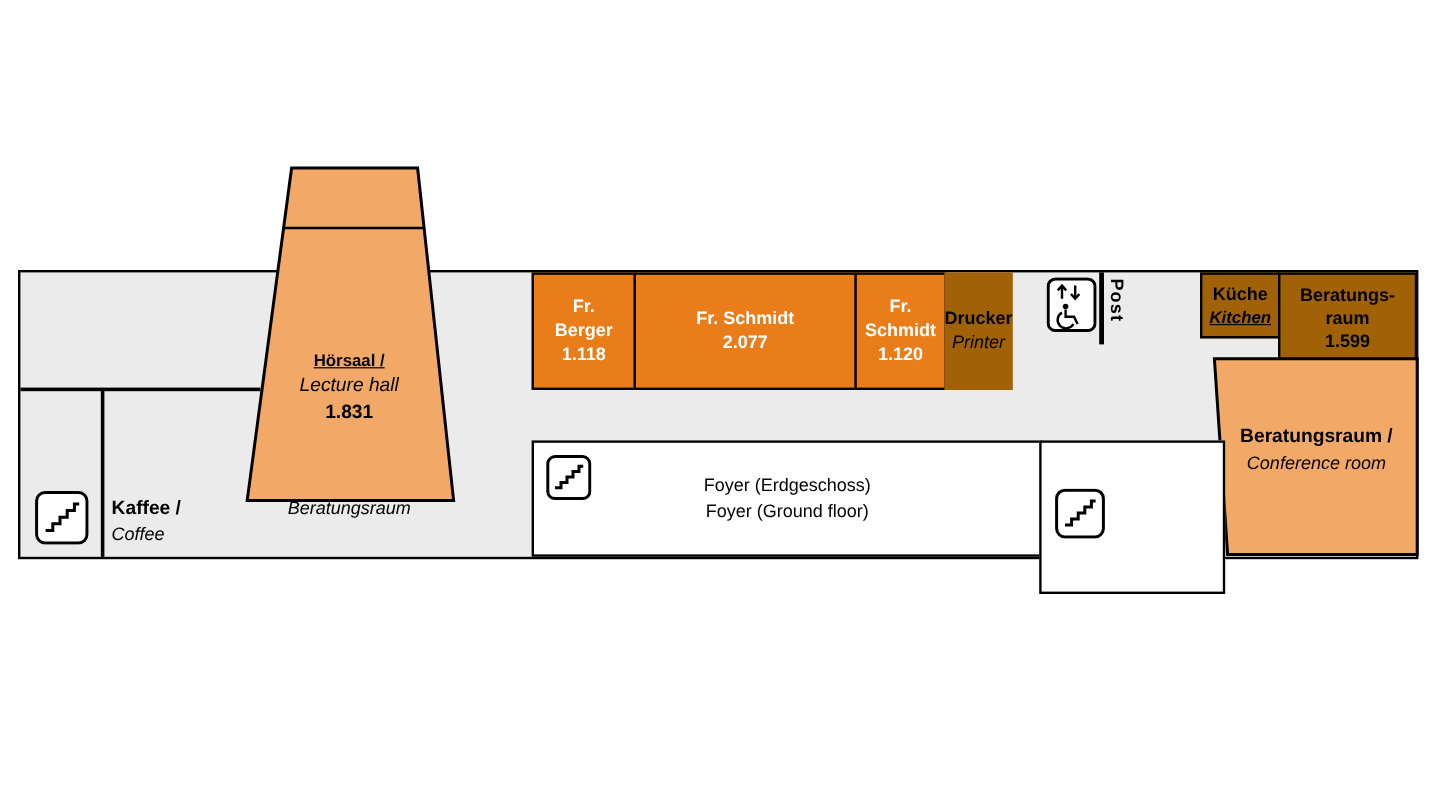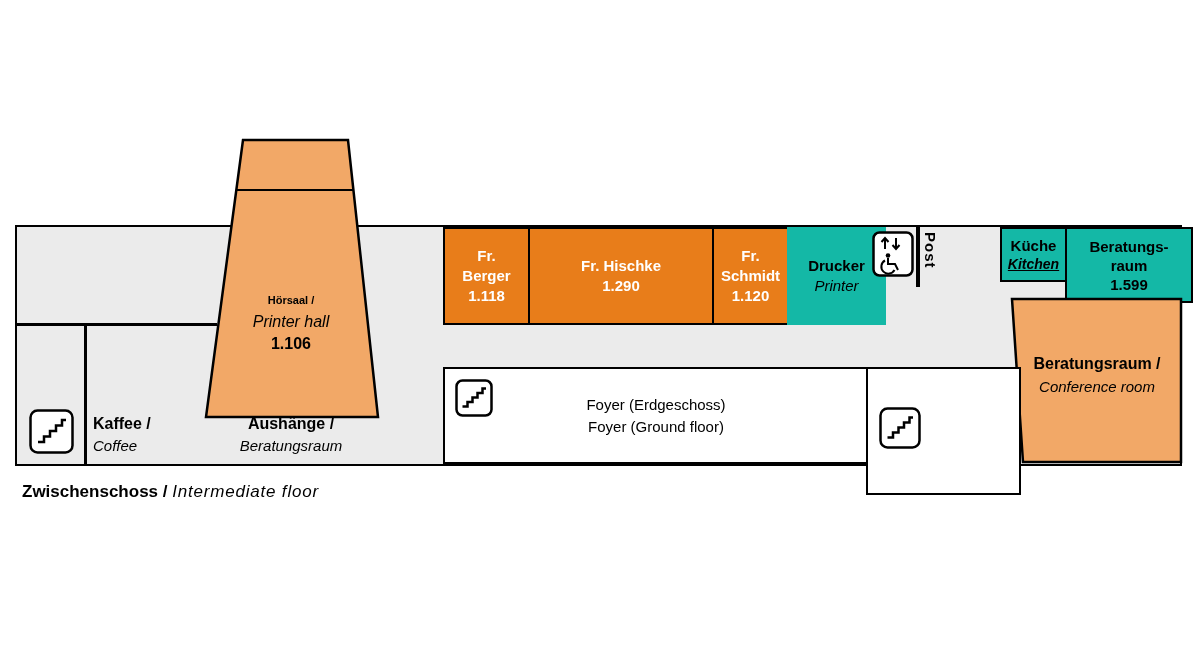--- a/index.html
+++ b/index.html
@@ -6,21 +6,21 @@
   html,body { background:#fff; font-family:"Liberation Sans", sans-serif; }
   .plan { position:relative; width:1200px; height:667px; background:#fff; overflow:hidden; }
   .abs { position:absolute; }
   .b { font-weight:bold; }
   .i { font-style:italic; }
   .blk { display:block; }
   .corridor { background:#ebebeb; border:2px solid #000; }
   .wall { background:#000; }
   .room { border:2px solid #000; display:flex; flex-direction:column; align-items:center; justify-content:center; text-align:center; font-size:15px; line-height:20px; }
   .dark { background:#e87d1a; color:#fff; font-weight:bold; }
-  .light { background:#14b8a6; color:#000; }
+  .light { background:#a16207; color:#000; }
   .noborder { border:none; }
   .whitebox { background:#fff; border:2px solid #000; }
   .txt { text-align:center; color:#000; }
   .vtext { writing-mode:vertical-rl; font-weight:bold; font-size:15px; color:#000; letter-spacing:1px; }
   .caption { font-size:17px; color:#000; }
   .caption .i { letter-spacing:0.8px; }
   svg { display:block; }
 </style>
 </head>
 <body>
@@ -40,46 +40,45 @@
   <div class="abs" style="left:93px; top:413px; line-height:22px; font-size:16px; color:#000;">
     <span class="blk b">Kaffee /</span>
     <span class="blk i" style="font-size:15px;font-style:italic;">Coffee</span>
   </div>
 
   <svg class="abs" style="left:200px; top:137px;" width="186" height="284" viewBox="0 0 186 284">
     <polygon points="43,3 148,3 178,280 6,280" fill="#f2a867" stroke="#000" stroke-width="2.5"></polygon>
     <line x1="36.3" y1="53" x2="153.4" y2="53" stroke="#000" stroke-width="2"></line>
   </svg>
   <div class="abs txt" style="left:215px; top:289px; width:152px; line-height:22px; font-size:16px;">
-    <span class="blk b" style="font-size:11px;">Hörsaal /</span>
-    <span class="blk i">Printer hall</span>
-    <span class="blk b">1.106</span>
+    <span class="blk b" style="font-size:14px;text-decoration:underline;">Hörsaal /</span>
+    <span class="blk i">Lecture hall</span>
+    <span class="blk b">1.831</span>
   </div>
 
   <div class="abs txt" style="left:202px; top:413px; width:178px; line-height:22px; font-size:16px;">
-    <span class="blk b">Aushänge /</span>
     <span class="blk i" style="font-size:15px;">Beratungsraum</span>
   </div>
 
   <div class="abs room dark" style="left:443px; top:227px; width:87px; height:98px;">
     <span class="blk">Fr.</span>
     <span class="blk">Berger</span>
     <span class="blk">1.118</span>
   </div>
   <div class="abs room dark" style="left:528px; top:227px; width:186px; height:98px;">
-    <span class="blk">Fr. Hischke</span>
-    <span class="blk">1.290</span>
+    <span class="blk">Fr. Schmidt</span>
+    <span class="blk">2.077</span>
   </div>
   <div class="abs room dark" style="left:712px; top:227px; width:77px; height:98px;">
     <span class="blk">Fr.</span>
     <span class="blk">Schmidt</span>
     <span class="blk">1.120</span>
   </div>
 
-  <div class="abs room light noborder" style="left:787px; top:227px; width:99px; height:98px;">
+  <div class="abs room light noborder" style="left:787px; top:227px; width:57px; height:98px;">
     <span class="blk b">Drucker</span>
     <span class="blk i">Printer</span>
   </div>
 
   <svg class="abs" style="left:872px; top:231px;" width="42" height="46" viewBox="0 0 42 46">
     <rect x="1.5" y="1.5" width="39" height="43" rx="6" fill="#fff" stroke="#000" stroke-width="2.5"></rect>
     <line x1="13" y1="8" x2="13" y2="18" stroke="#000" stroke-width="2"></line>
     <path d="M9.5 11 L13 7 L16.5 11" fill="none" stroke="#000" stroke-width="2"></path>
     <line x1="24" y1="7" x2="24" y2="17" stroke="#000" stroke-width="2"></line>
     <path d="M20.5 14 L24 18 L27.5 14" fill="none" stroke="#000" stroke-width="2"></path>
@@ -89,21 +88,21 @@
   </svg>
 
   <div class="abs wall" style="left:916px; top:227px; width:4px; height:60px;"></div>
   <div class="abs vtext" style="left:922px; top:232px; height:60px;">Post</div>
 
   <div class="abs room light" style="left:1000px; top:227px; width:67px; height:55px; line-height:19px;">
     <span class="blk b">Küche</span>
     <span class="blk b i" style="font-size:14px;text-decoration:underline;">Kitchen</span>
   </div>
 
-  <div class="abs room light" style="left:1065px; top:227px; width:128px; height:76px; line-height:19px; font-weight:bold;">
+  <div class="abs room light" style="left:1065px; top:227px; width:116px; height:76px; line-height:19px; font-weight:bold;">
     <span class="blk">Beratungs-</span>
     <span class="blk">raum</span>
     <span class="blk">1.599</span>
   </div>
 
   <svg class="abs" style="left:1004px; top:296px;" width="181" height="171" viewBox="0 0 181 171">
     <polygon points="8,3 177,3 177,166 19,166" fill="#f2a867" stroke="#000" stroke-width="2.5"></polygon>
   </svg>
   <div class="abs txt" style="left:1018px; top:352px; width:158px; line-height:23px; font-size:15px;">
     <span class="blk b" style="font-size:16px;">Beratungsraum /</span>
@@ -119,18 +118,14 @@
     <span class="blk">Foyer (Erdgeschoss)</span>
     <span class="blk">Foyer (Ground floor)</span>
   </div>
 
   <div class="abs whitebox" style="left:866px; top:367px; width:155px; height:128px;"></div>
   <svg class="abs" style="left:879px; top:407px;" width="42" height="42" viewBox="0 0 42 42">
     <rect x="1.5" y="1.5" width="39" height="39" rx="7" fill="#fff" stroke="#000" stroke-width="2.5"></rect>
     <path d="M8.5 30.5 h5.5 v-5 h5.5 v-5 h5.5 v-5 h5.5 v-5 h3.5" fill="none" stroke="#000" stroke-width="2.5"></path>
   </svg>
 
-  <div class="abs caption" style="left:22px; top:482px;">
-    <span class="b">Zwischenschoss /</span>
-    <span class="i">Intermediate floor</span>
-  </div>
 
 </div>
 
 </body></html>

